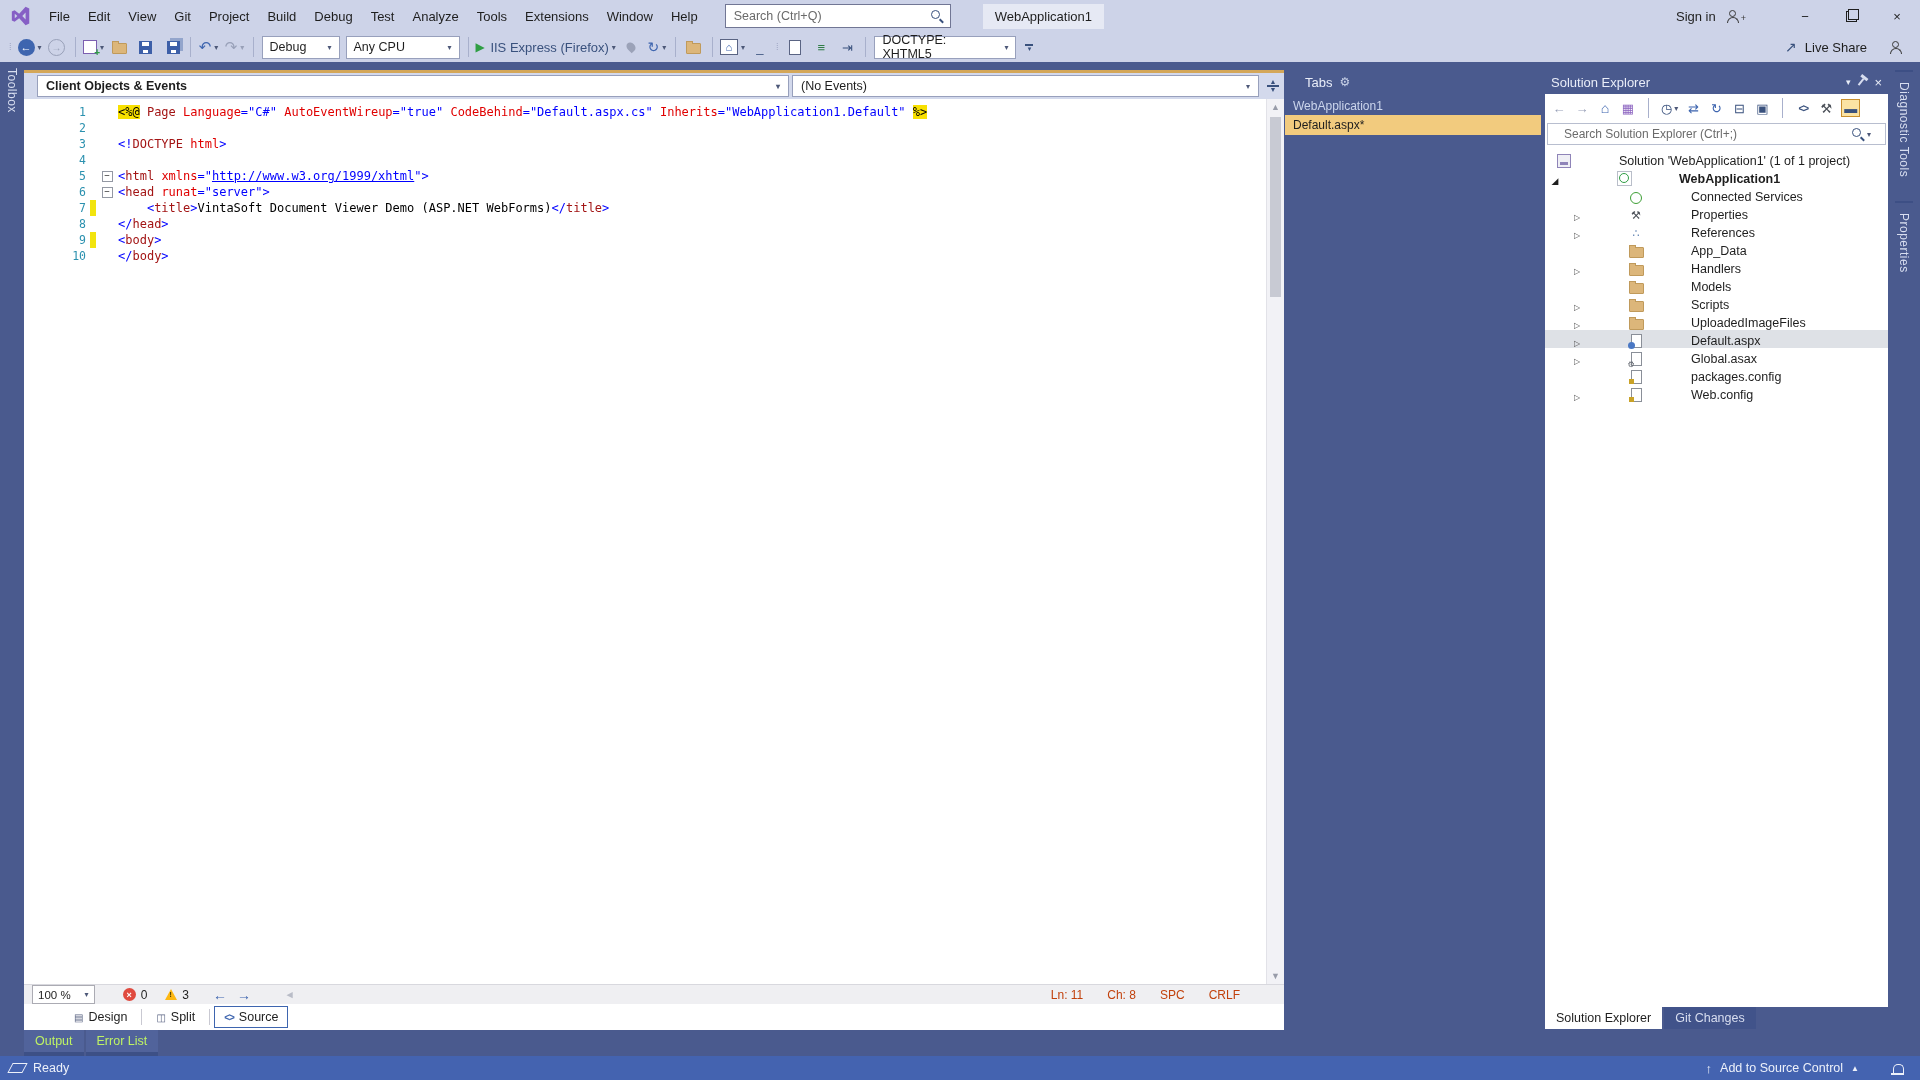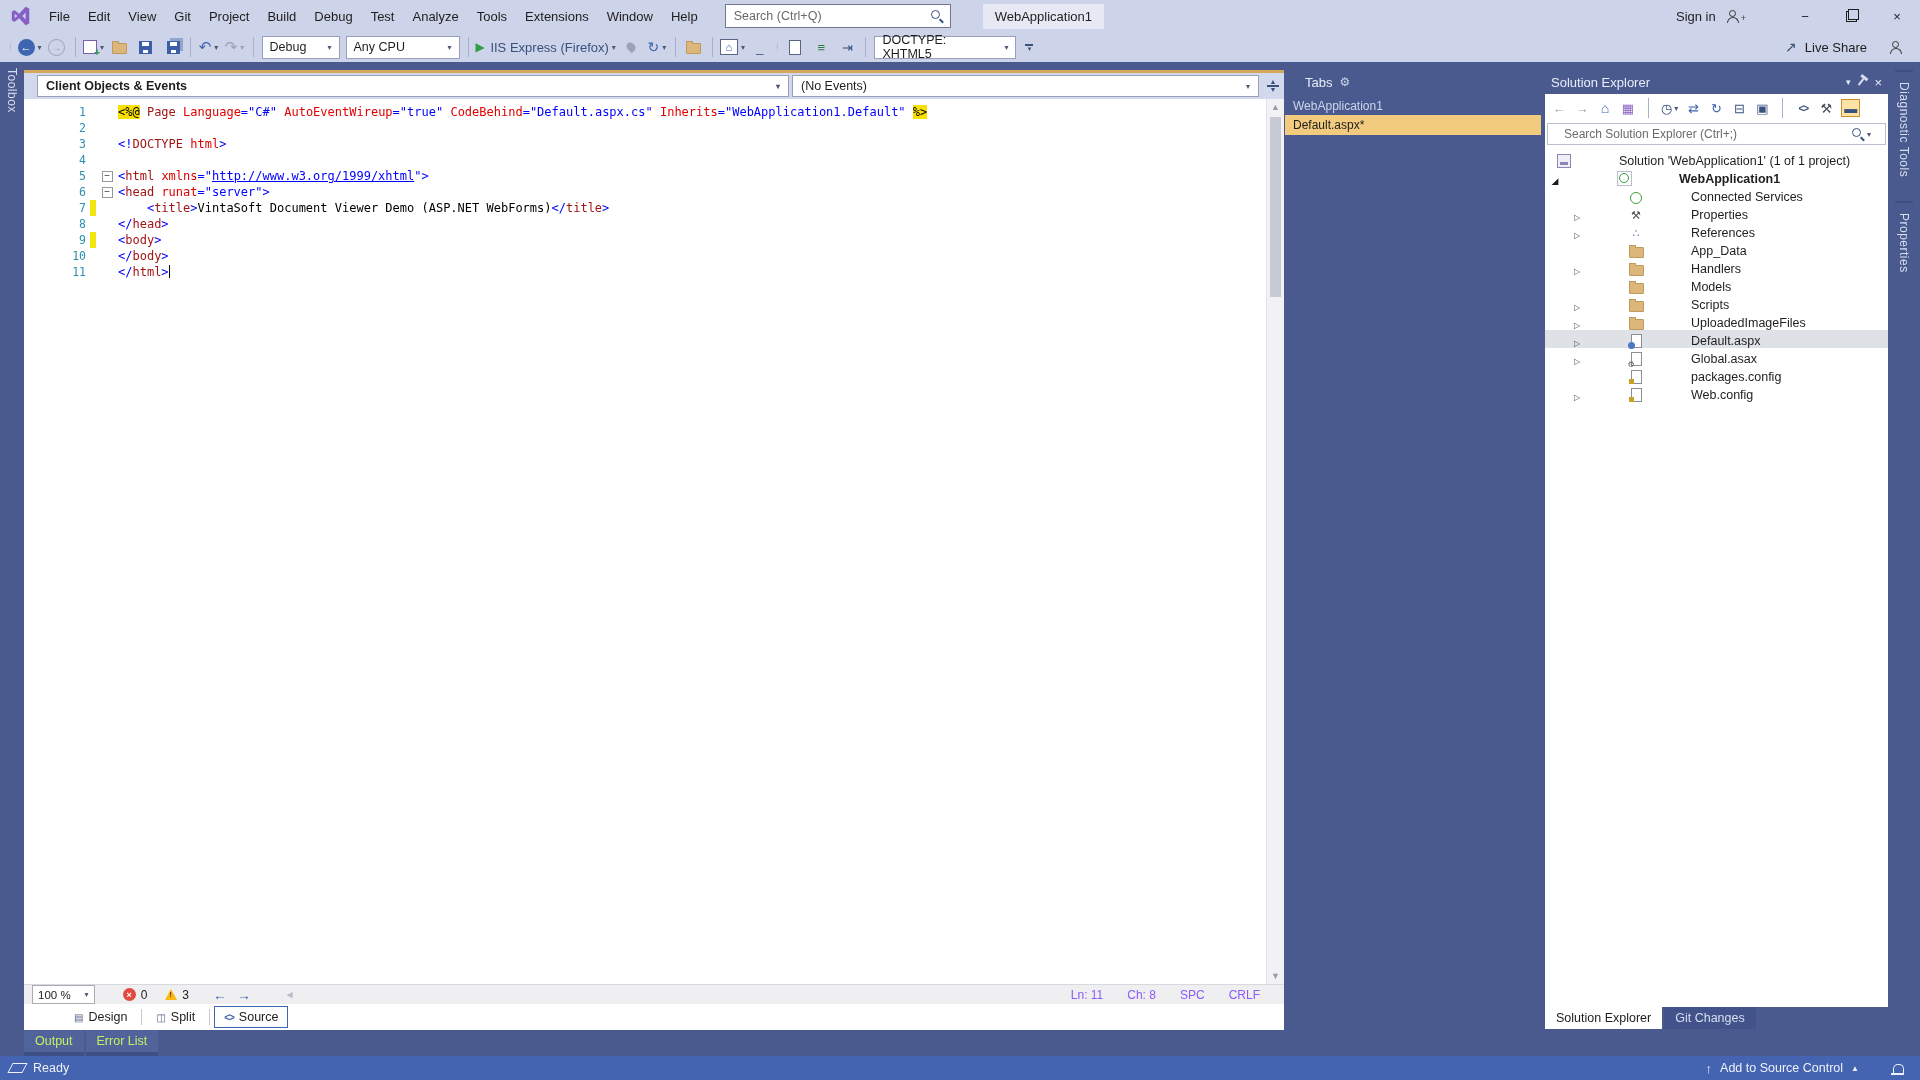--- a/index.html
+++ b/index.html
@@ -101,21 +101,21 @@
     font-size:12px;padding:0 8px;box-sizing:border-box;gap:10px;}
   #zoombox{height:17px;background:#fff;border:1px solid #ABABB3;display:flex;align-items:center;gap:12px;
     padding:0 5px;font-size:11.5px;}
   .i-err{width:13px;height:13px;border-radius:50%;background:#E04A3F;color:#fff;font-size:9px;font-weight:bold;
     display:flex;align-items:center;justify-content:center;}
   .i-warn{position:relative;width:0;height:0;border-left:6px solid transparent;border-right:6px solid transparent;
     border-bottom:11px solid #FDB813;}
   .i-warn::after{content:"!";position:absolute;left:-2px;top:1px;font-size:8px;font-weight:bold;color:#5A4500;}
   .s-arrow{color:#3E65AF;font-size:14px;font-weight:bold;}
   .s-arrow.dis{color:#B9BCC7;font-size:11px;}
-  #ed-status .right{margin-left:auto;display:flex;gap:24px;margin-right:16px;color:#8b5cf6;}
+  #ed-status .right{margin-left:auto;display:flex;gap:24px;margin-right:36px;color:#c2410c;}
   #view-tabs{height:26px;background:#fff;display:flex;align-items:center;padding-left:40px;gap:4px;}
   .vtab{display:flex;align-items:center;gap:5px;padding:3px 9px;font-size:12.5px;border:1px solid transparent;}
   .vtab.act{border:1px solid #3E65AF;}
   .vtab .vticon{font-size:10px;color:#5A6483;}
   .vtab .srcicon{font-size:10px;font-weight:bold;color:#3E65AF;letter-spacing:-1px;}
   .vtsep{width:1px;height:16px;background:#C9C9D2;}
   
   #tabspanel{position:absolute;left:1285px;top:8px;width:256px;}
   #tabspanel .phead{height:24px;display:flex;align-items:center;gap:7px;color:#E9EDF8;font-size:13px;padding-left:20px;}
   #tabspanel .gear{color:#C9D2E8;font-size:12px;}
@@ -326,21 +326,20 @@
           <div class="cl"><span class="ln">1</span><span class="chg"></span><span class="fold"></span><span class="ct"><span class="cY">&lt;%@</span><span class="cK"> </span><span class="cM">Page</span><span class="cK"> </span><span class="cR">Language</span><span class="cB">="C#"</span><span class="cK"> </span><span class="cR">AutoEventWireup</span><span class="cB">="true"</span><span class="cK"> </span><span class="cR">CodeBehind</span><span class="cB">="Default.aspx.cs"</span><span class="cK"> </span><span class="cR">Inherits</span><span class="cB">="WebApplication1.Default"</span><span class="cK"> </span><span class="cY">%&gt;</span></span></div>
           <div class="cl"><span class="ln">2</span><span class="chg"></span><span class="fold"></span><span class="ct"></span></div>
           <div class="cl"><span class="ln">3</span><span class="chg"></span><span class="fold"></span><span class="ct"><span class="cB">&lt;!</span><span class="cM">DOCTYPE</span><span class="cK"> </span><span class="cR">html</span><span class="cB">&gt;</span></span></div>
           <div class="cl"><span class="ln">4</span><span class="chg"></span><span class="fold"></span><span class="ct"></span></div>
           <div class="cl"><span class="ln">5</span><span class="chg"></span><span class="fold"><span class="fbox">−</span></span><span class="ct"><span class="cB">&lt;</span><span class="cM">html</span><span class="cK"> </span><span class="cR">xmlns</span><span class="cB">="</span><span class="cU">http://www.w3.org/1999/xhtml</span><span class="cB">"&gt;</span></span></div>
           <div class="cl"><span class="ln">6</span><span class="chg"></span><span class="fold"><span class="fbox">−</span></span><span class="ct"><span class="cB">&lt;</span><span class="cM">head</span><span class="cK"> </span><span class="cR">runat</span><span class="cB">="server"&gt;</span></span></div>
           <div class="cl"><span class="ln">7</span><span class="chg on"></span><span class="fold"></span><span class="ct"><span class="cK">    </span><span class="cB">&lt;</span><span class="cM">title</span><span class="cB">&gt;</span><span class="cK">VintaSoft Document Viewer Demo (ASP.NET WebForms)</span><span class="cB">&lt;/</span><span class="cM">title</span><span class="cB">&gt;</span></span></div>
           <div class="cl"><span class="ln">8</span><span class="chg"></span><span class="fold"></span><span class="ct"><span class="cB">&lt;/</span><span class="cM">head</span><span class="cB">&gt;</span></span></div>
           <div class="cl"><span class="ln">9</span><span class="chg on"></span><span class="fold"></span><span class="ct"><span class="cB">&lt;</span><span class="cM">body</span><span class="cB">&gt;</span></span></div>
           <div class="cl"><span class="ln">10</span><span class="chg"></span><span class="fold"></span><span class="ct"><span class="cB">&lt;/</span><span class="cM">body</span><span class="cB">&gt;</span></span></div>
-          <div class="cl"><span class="ln">11</span><span class="chg"></span><span class="fold"></span><span class="ct"><span class="cB">&lt;/</span><span class="cM">html</span><span class="cB">&gt;</span><span class="caret"></span></span></div>
         </div>
       <div id="vscroll">
         <span class="arr">▲</span>
         <span id="vthumb"></span>
         <span class="arr dn">▼</span>
       </div>
     </div>
     <div id="ed-status">
       <span id="zoombox">
           <span>100 %</span>

